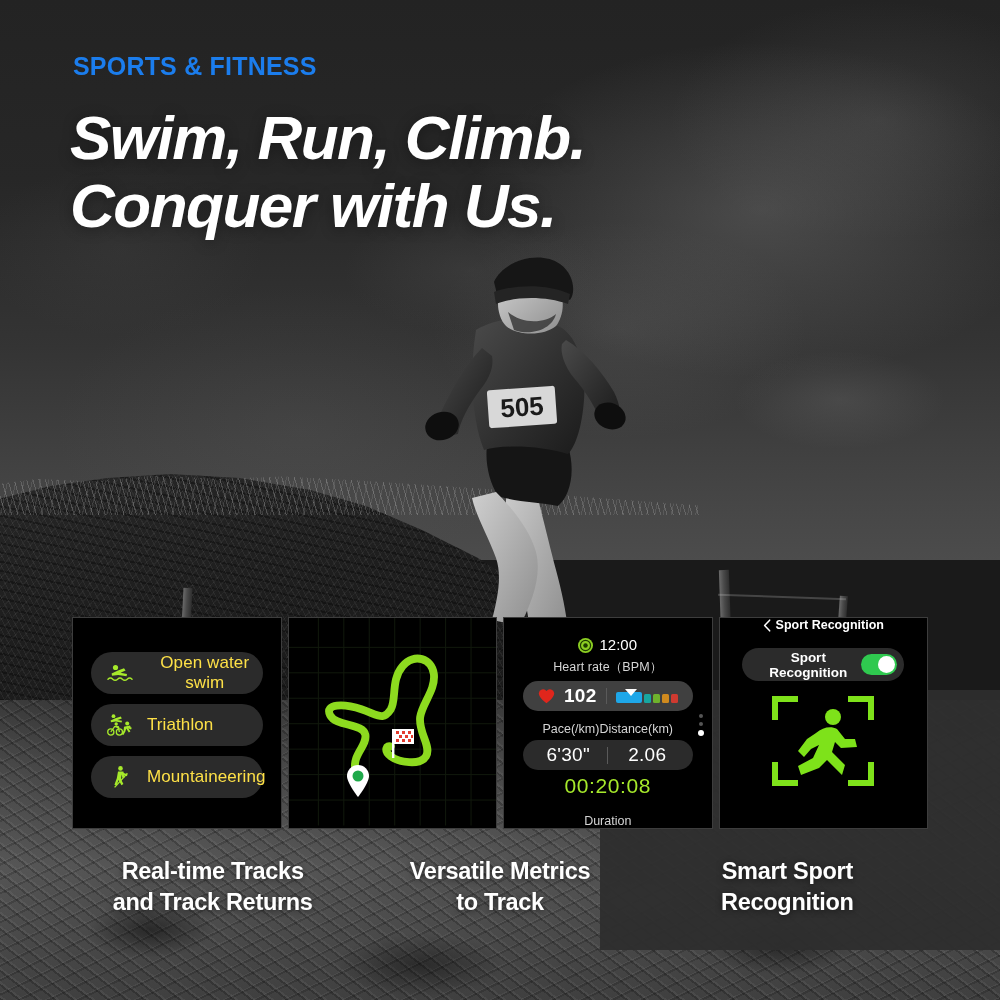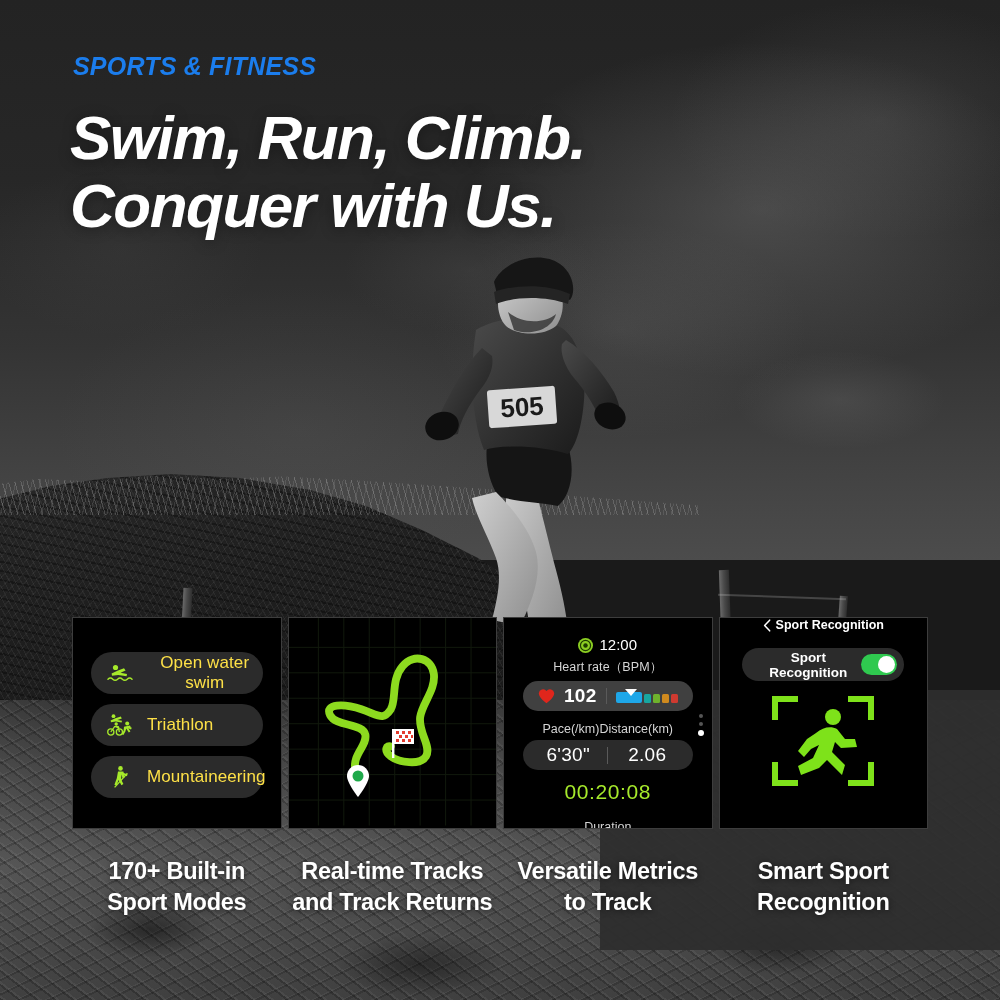--- a/index.html
+++ b/index.html
@@ -104,21 +104,20 @@
   
   .runner { position:absolute; left:380px; top:240px; width:300px; height:390px; }
   .runner svg { width:100%; height:100%; display:block; }
 
   
   .eyebrow {
     position: absolute; left: 73px; top: 52px;
     font-size: 25px; font-weight: 700; letter-spacing: .2px;
     color: #1b7ded;
     font-family: "Liberation Sans", sans-serif;
-    font-style: italic;
   }
   .headline {
     position: absolute; left: 70px; top: 104px;
     font-size: 62px; line-height: 68px;
     font-weight: 700; font-style: italic;
     color: #ffffff;
     letter-spacing: -1.5px;
     text-shadow: 0 2px 14px rgba(0,0,0,.35);
   }
   .headline .l2 { display:block; }
@@ -173,21 +172,21 @@
     position:absolute; left:9px; top:-1px; width:0; height:0;
     border-left:6px solid transparent; border-right:6px solid transparent; border-top:7px solid #fff;
   }
   .pd-labels { margin-top:11px; display:flex; justify-content:center; color:#d5d5d5; font-size:12.5px; }
   .pd-pill {
     margin: 4px auto 0; width: 170px; height: 30px; border-radius:15px; background:#2b2b2b;
     display:flex; align-items:center; justify-content:center;
   }
   .pd-pill .v { color:#fff; font-size:19px; width:78px; text-align:center; letter-spacing:.3px;}
   .pd-pill .sep { width:1px; height:17px; background:#5a5a5a; }
-  .dur-v { margin-top:10px; color:#a6e92b; font-size:21px; letter-spacing:.6px; }
+  .dur-v { margin-top:4px; color:#a6e92b; font-size:21px; letter-spacing:.6px; }
   .dur-l { color:#d5d5d5; font-size:12.5px; margin-top:16px; }
   .pager { margin-top:5px; display:flex; justify-content:center; gap:5px; }
   .pager i { width:5px; height:5px; border-radius:50%; background:#4a4a4a; display:block; }
   .pager i.on { background:#ffffff; }
   .scroll-dots {
     position:absolute; right:8px; top:96px; display:flex; flex-direction:column; gap:4px; align-items:center;
   }
   .scroll-dots i { width:4px; height:4px; border-radius:50%; background:#555; display:block; }
   .scroll-dots i.on { width:6px; height:6px; background:#fff; }
 
@@ -475,24 +474,20 @@
           </svg>
         </div>
 
       </div>
     </div>
 
   </div>
 
   <div class="captions">
     <div class="caption">
-      <span>170+ Built-in</span><br>
-      <span>Sport Modes</span>
-    </div>
-    <div class="caption">
       <span>Real-time Tracks</span><br>
       <span>and Track Returns</span>
     </div>
     <div class="caption">
       <span>Versatile Metrics</span><br>
       <span>to Track</span>
     </div>
     <div class="caption">
       <span>Smart Sport</span><br>
       <span>Recognition</span>

